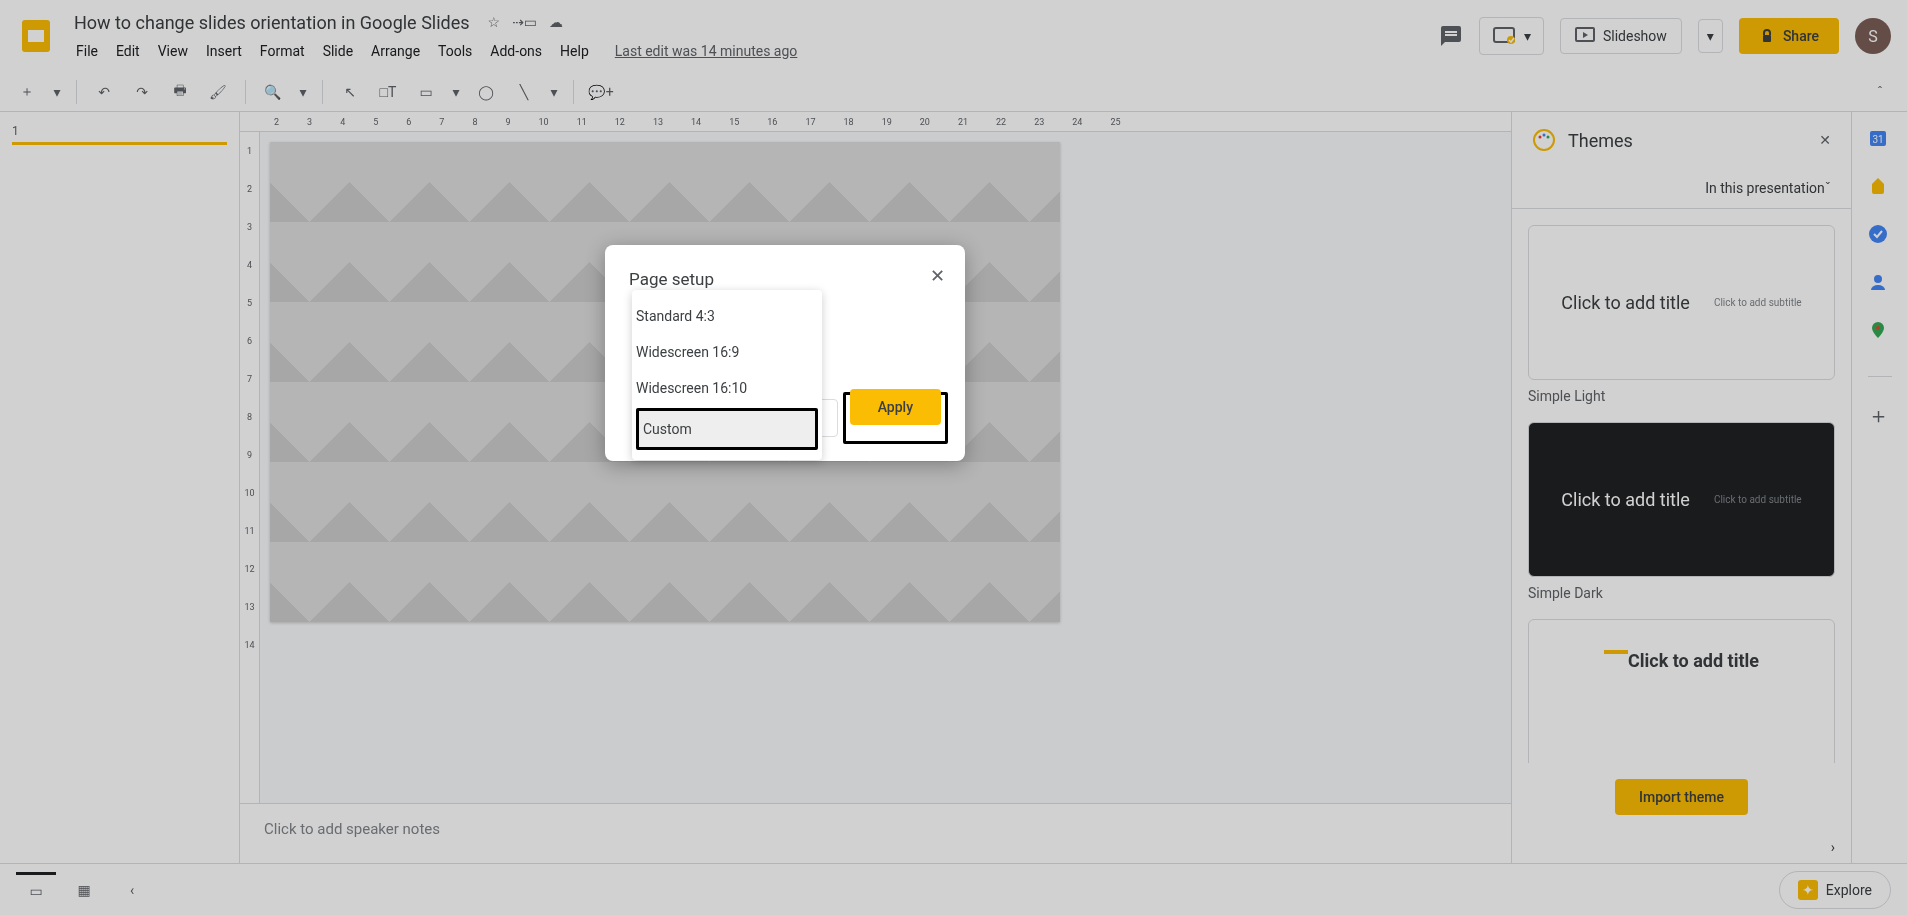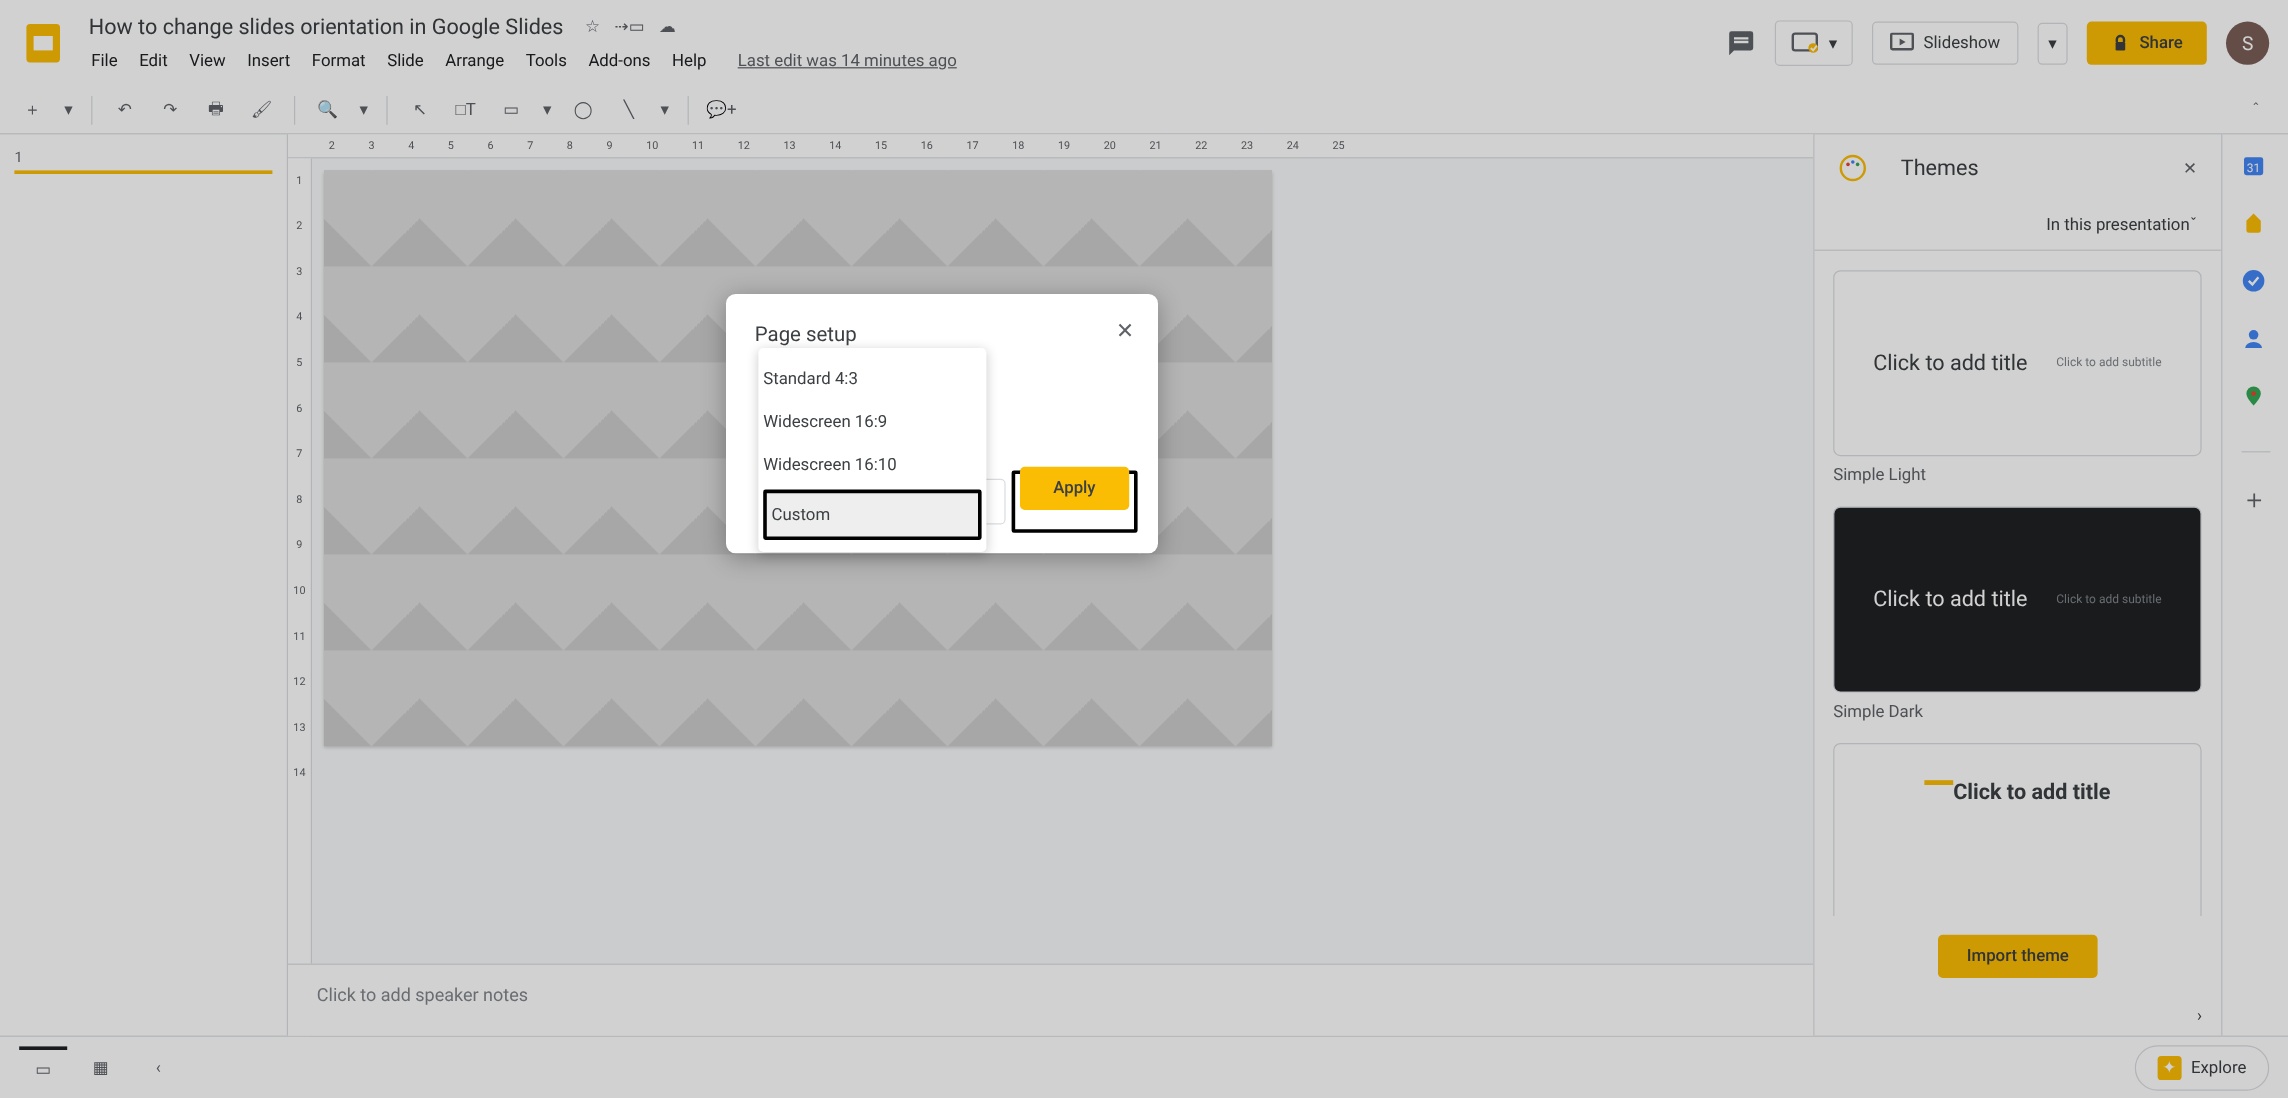--- a/index.html
+++ b/index.html
@@ -46,21 +46,21 @@
 .slide-canvas { position: absolute; left: 30px; top: 30px; width: 790px; height: 480px; background: #ddd; background-image: linear-gradient(45deg, #ccc 25%, transparent 25%), linear-gradient(-45deg, #ccc 25%, transparent 25%); background-size: 80px 80px; box-shadow: 0 1px 3px rgba(0,0,0,0.2); display: flex; align-items: center; justify-content: center; }
 .slide-text { font-size: 36px; font-weight: bold; text-align: center; color: #202124; }
 .hscroll { position: absolute; bottom: 8px; left: 340px; width: 820px; height: 10px; background: #dadce0; border-radius: 5px; }
 .resize-handle { position: absolute; bottom: 0; left: 50%; transform: translateX(-50%); color: #5f6368; font-size: 16px; letter-spacing: 4px; }
 
 .speaker-notes { height: 60px; border-top: 1px solid #dadce0; padding: 16px 24px; color: #80868b; font-size: 15px; cursor: text; }
 
 
 .themes-panel { width: 340px; border-left: 1px solid #dadce0; display: flex; flex-direction: column; }
 .themes-header { display: flex; align-items: center; padding: 16px 20px; gap: 12px; }
-.themes-title { font-size: 18px; flex: 1; margin-left: 16px; }
+.themes-title { font-size: 18px; flex: 1; }
 .themes-close { cursor: pointer; color: #5f6368; }
 .themes-subheader { padding: 12px 20px; display: flex; justify-content: flex-end; align-items: center; border-bottom: 1px solid #dadce0; cursor: pointer; }
 .themes-list { flex: 1; overflow-y: auto; padding: 16px; }
 .theme-card { border: 1px solid #dadce0; border-radius: 6px; height: 155px; margin-bottom: 8px; display: flex; flex-direction: row; align-items: center; justify-content: center; cursor: pointer; }
 .theme-card.dark { background: #202124; color: #fff; }
 .theme-card.streamline { align-items: flex-start; padding: 30px 28px; }
 .theme-card-title { font-size: 18px; }
 .theme-card-sub { font-size: 10px; color: #80868b; margin-left: 24px; }
 .theme-label { font-size: 14px; margin-bottom: 18px; color: #5f6368; }
 .theme-accent { width: 24px; height: 4px; background: #fbbc04; margin-bottom: 6px; }

